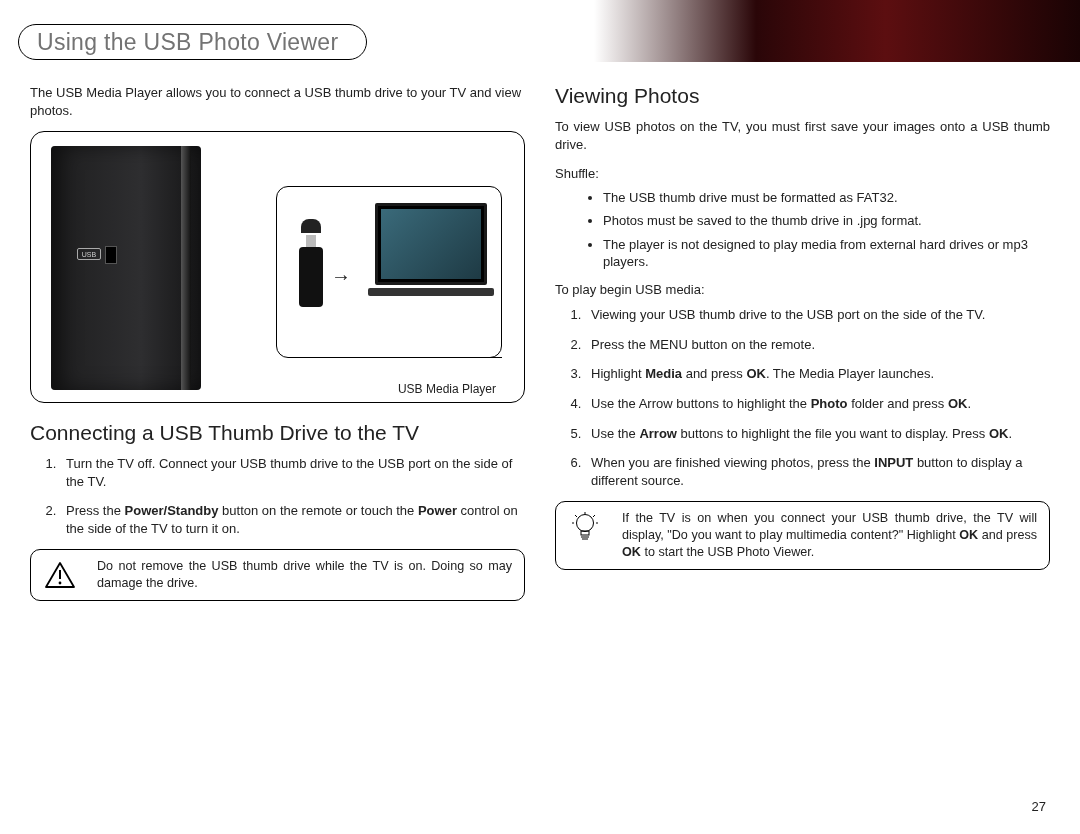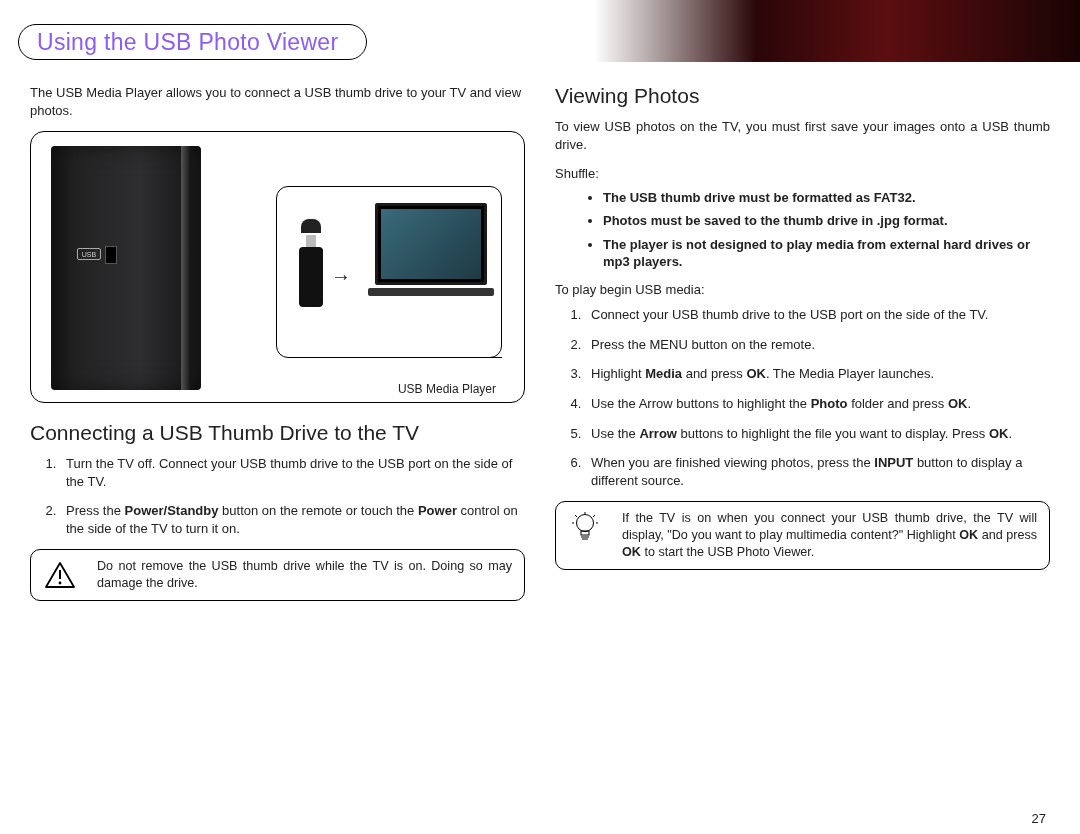--- a/index.html
+++ b/index.html
@@ -28,21 +28,21 @@
     padding: 0 28px 0 18px;
     display: flex;
     align-items: center;
     background: #fff;
   }
   .title-pill h1 {
     font-family: "Segoe UI Light", "Helvetica Neue", Helvetica, Arial, sans-serif;
     font-weight: 300;
     font-size: 23px;
     letter-spacing: .3px;
-    color: #8b5cf6;
+    color: #737373;
   }
   .title-tail {
     position: absolute;
     left: 16px;
     top: 42px;
     height: 1px;
     width: 1048px;
     background: #000;
     z-index: -1;
   }
@@ -167,21 +167,21 @@
   h2.section {
     font-family: "Helvetica Neue", Helvetica, Arial, sans-serif;
     font-weight: 300;
     font-size: 21px;
     margin: 18px 0 10px 0;
     color: #222;
   }
   .col-right h2.section { margin-top: 0; }
   ol.steps { margin-left: 30px; }
   ol.steps li { margin-bottom: 12px; padding-left: 6px; }
-  ul.bullets { margin-left: 48px; margin-bottom: 10px; font-weight: bold; }
+  ul.bullets { margin-left: 48px; margin-bottom: 10px; }
   ul.bullets li { margin-bottom: 6px; }
   .note-box {
     border: 1.4px solid #000;
     border-radius: 10px;
     display: flex;
     align-items: flex-start;
     gap: 20px;
     padding: 8px 12px;
     margin-top: 12px;
   }
@@ -199,21 +199,21 @@
   }
   .tri svg { width: 30px; height: 26px; }
   .bulb svg { width: 28px; height: 30px; }
   .justify { text-align: justify; }
   .sub-note { margin-top: 8px; }
   .remember { margin: 8px 0 6px 0; }
   .toplay { margin: 4px 0 8px 0; }
   .page-num {
     position: absolute;
     right: 34px;
-    bottom: 8px;
+    bottom: 20px;
     font-size: 13px;
   }
   b { font-weight: bold; }
 </style>
 </head>
 <body>
 
 <div class="top-bar">
   <div class="title-tail"></div>
   <div class="title-pill">
@@ -270,21 +270,21 @@
 
     <p class="remember">Shuffle:</p>
     <ul class="bullets">
       <li>The USB thumb drive must be formatted as FAT32.</li>
       <li>Photos must be saved to the thumb drive in .jpg format.</li>
       <li>The player is not designed to play media from external hard drives or mp3 players.</li>
     </ul>
 
     <p class="toplay">To play begin USB media:</p>
     <ol class="steps">
-      <li>Connect your USB thumb drive to the USB port on the side of the TV.</li>
+      <li>Viewing your USB thumb drive to the USB port on the side of the TV.</li>
       <li>Press the MENU button on the remote.</li>
       <li>Highlight <b>Media</b> and press <b>OK</b>. The Media Player launches.</li>
       <li>Use the Arrow buttons to highlight the <b>Photo</b> folder and press <b>OK</b>.</li>
       <li>Use the <b>Arrow</b> buttons to highlight the file you want to display. Press <b>OK</b>.
       </li>
       <li>When you are finished viewing photos, press the <b>INPUT</b> button to display a different source.</li>
     </ol>
 
     <div class="note-box">
       <div class="note-icon bulb">

